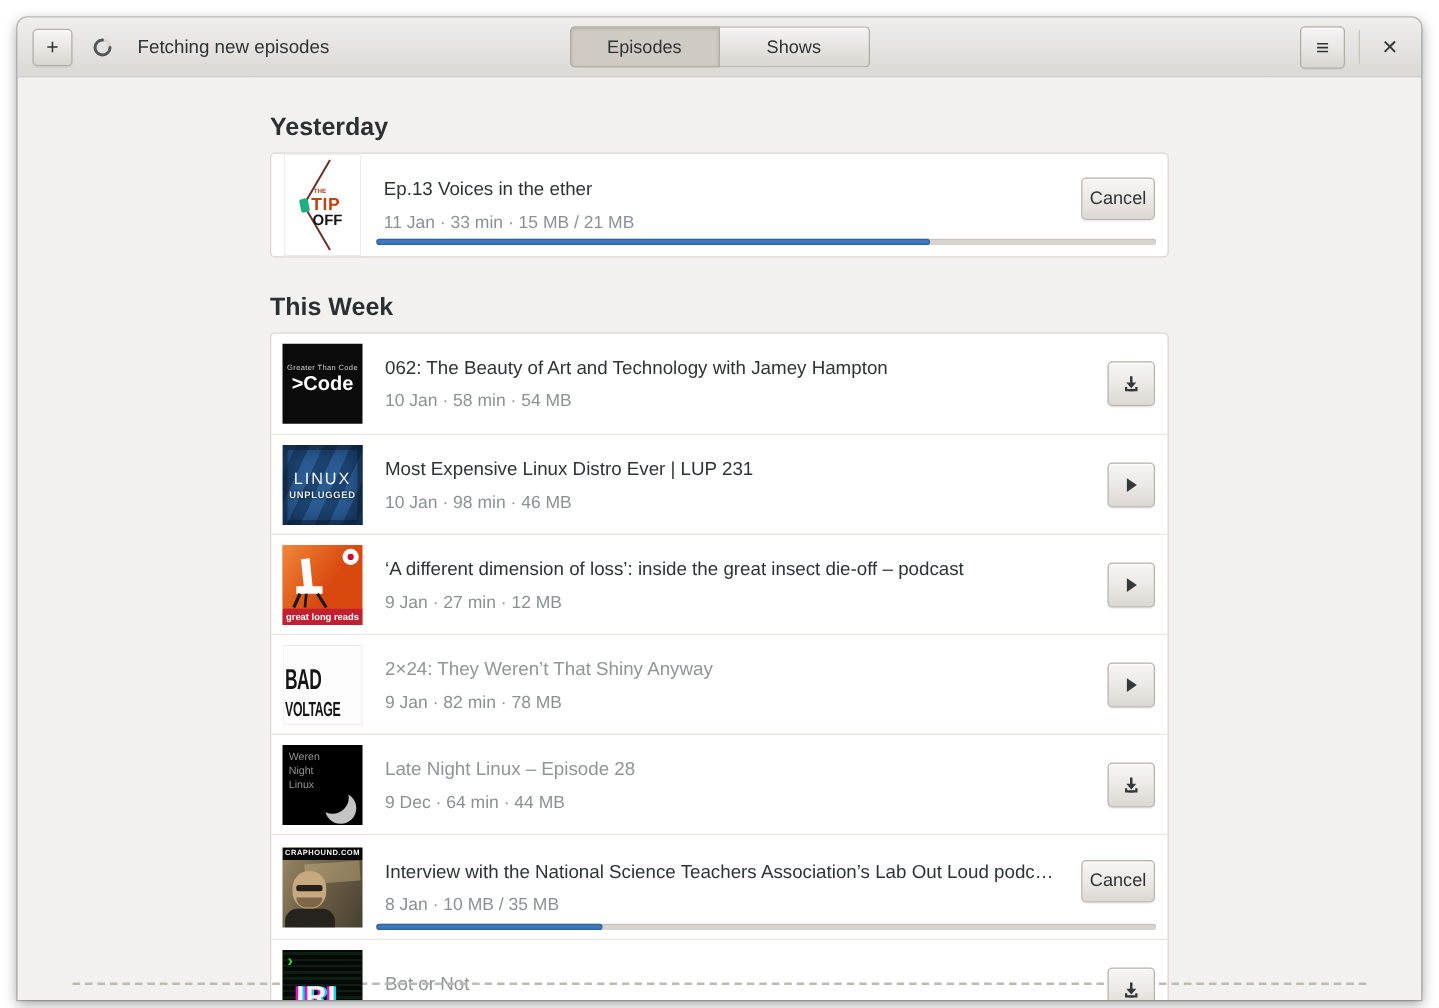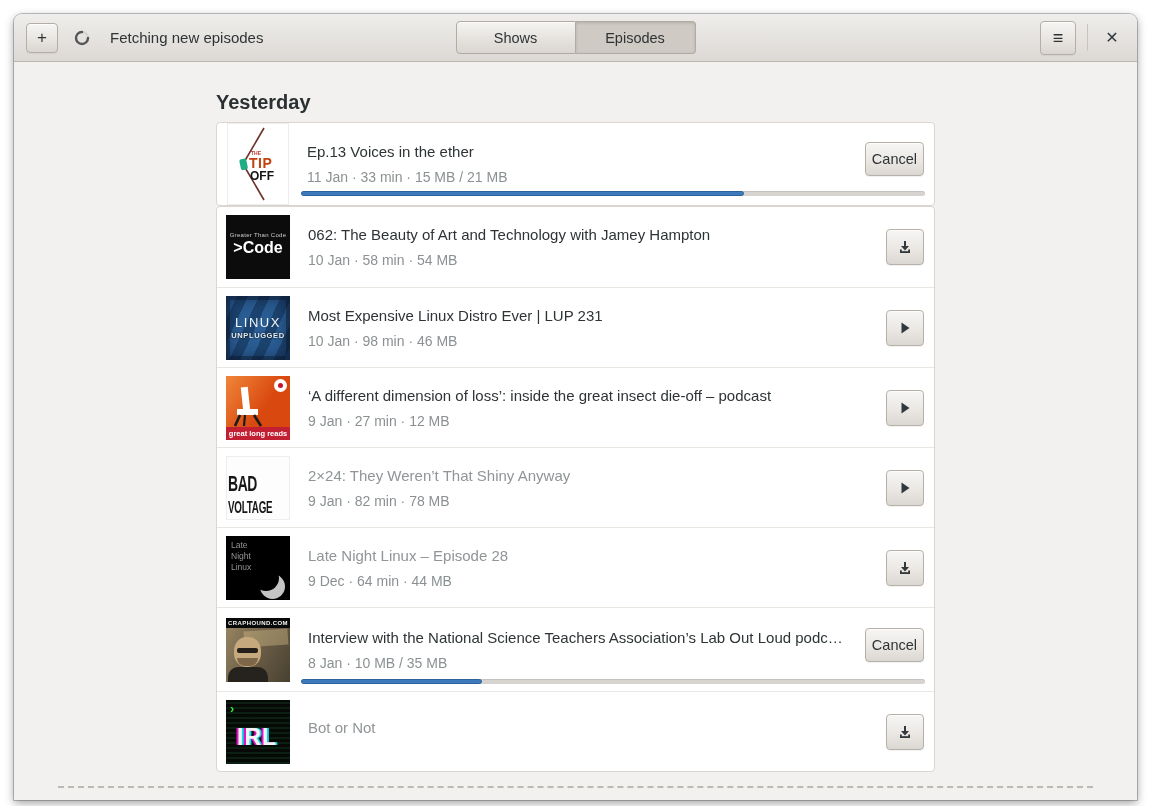--- a/index.html
+++ b/index.html
@@ -144,22 +144,22 @@
     </button>
     <span class="spinner">
       <svg class="icon-svg" width="16" height="16" viewBox="0 0 16 16">
         <circle cx="8" cy="8" r="6" fill="none" stroke="#d8d5d1" stroke-width="2.4"></circle>
         <path d="M 8 2 A 6 6 0 1 0 14 8" fill="none" stroke="#54575a" stroke-width="2.4" stroke-linecap="round"></path>
       </svg>
     </span>
     <span class="status-label">Fetching new episodes</span>
 
     <div class="tabs">
+      <div class="tab active">Episodes</div>
       <div class="tab">Shows</div>
-      <div class="tab active">Episodes</div>
     </div>
 
     <div class="tb-right">
       <button class="tb-btn menu-btn">
         <span>≡</span>
       </button>
       <span class="vsep"></span>
       <button class="close-btn">
         <span>✕</span>
       </button>
@@ -189,20 +189,21 @@
           </div>
           <div class="action">
             <button class="btn btn-text">Cancel</button>
           </div>
           <div class="progress-track">
             <div class="progress-fill" style="width: 71%;"></div>
           </div>
         </div>
       </div>
 
+      <h2 class="section-heading">This Week</h2>
 
       <div class="card">
 
         <div class="row">
           <div class="art art-gtc">
             <div class="gtc-top">Greater Than Code</div>
             <div class="gtc-main">&gt;Code</div>
           </div>
           <div class="info">
             <div class="title">062: The Beauty of Art and Technology with Jamey Hampton</div>
@@ -276,21 +277,21 @@
             <button class="btn btn-icon">
               <svg class="icon-svg" width="14" height="14" viewBox="0 0 14 14">
                 <path d="M3.5 1.5 L11.5 7 L3.5 12.5 z" fill="#33383b"></path>
               </svg>
             </button>
           </div>
         </div>
 
         <div class="row played">
           <div class="art art-lnl">
-            <div class="lnl-line">Late</div>
+            <div class="lnl-line">Weren</div>
             <div class="lnl-line">Night</div>
             <div class="lnl-line">Linux</div>
             <div class="lnl-moon"></div>
           </div>
           <div class="info">
             <div class="title">Late Night Linux – Episode 28</div>
             <div class="meta">9 Dec · 64 min · 44 MB</div>
           </div>
           <div class="action">
             <button class="btn btn-icon">

